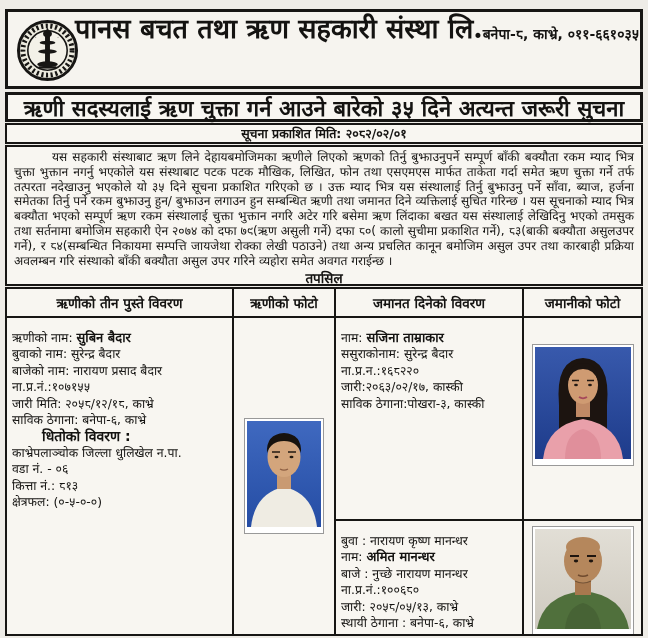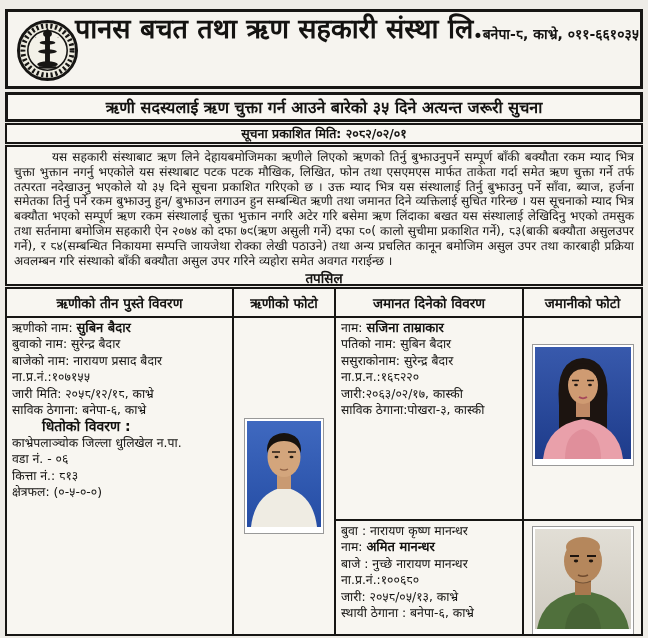--- a/index.html
+++ b/index.html
@@ -24,21 +24,21 @@
   .org-name{
     font-size:27px; font-weight:bold; letter-spacing:0px;
     font-family:"DejaVu Serif", serif; line-height:34px; white-space:nowrap;
   }
   .org-address{ font-size:14px; font-weight:bold; margin-top:12px; }
 
   
   .title-bar{
     margin-top:3px; border:3px solid #171614; background:#f8f6f1;
     height:30px; display:flex; align-items:center; justify-content:center;
-    font-size:16px; font-weight:bold; white-space:nowrap;
+    font-size:22px; font-weight:bold; white-space:nowrap;
   }
   .date-bar{
     margin-top:1px; border:2px solid #171614; background:#f8f6f1;
     height:21px; display:flex; align-items:center; justify-content:center;
     font-size:12.5px; font-weight:bold;
   }
 
   
   .body-box{
     margin-top:1px; border:2px solid #171614; background:#f8f6f1;
@@ -56,21 +56,21 @@
     display:grid;
     grid-template-columns:225px 102px 188px 1fr;
     grid-template-rows:27px 203px 1fr;
   }
   .cell{ border-left:2px solid #171614; border-top:2px solid #171614; overflow:hidden; }
   .no-l{ border-left:none; } .no-t{ border-top:none; }
   .th{
     display:flex; align-items:center; justify-content:center;
     font-weight:bold; font-size:13.5px; white-space:nowrap;
   }
-  .details{ padding:2px 5px; font-size:12.3px; line-height:16.4px; }
+  .details{ padding:12px 5px; font-size:12.3px; line-height:16.4px; }
   .tline{ white-space:nowrap; }
   .bold-name{ font-weight:bold; font-size:13px; }
   .sub-head{ font-weight:bold; font-size:14px;margin-left:30px; }
   .photo-cell{ display:flex; justify-content:center; }
   .photo-frame{ border:1px solid #999; background:#fff; padding:2px; align-self:flex-start; }
   .center-v{ align-items:center; }
   .pad-top-lg{ padding-top:26px; }
   .pad-top-sm{ padding-top:5px; }
 </style>
 </head>
@@ -146,21 +146,20 @@
           <ellipse cx="29.5" cy="36" rx="2" ry="1.3" fill="#241a12"></ellipse>
           <ellipse cx="44.5" cy="36" rx="2" ry="1.3" fill="#241a12"></ellipse>
           <path d="M25 31 h8 M41 31 h8" stroke="#241a12" stroke-width="1.4"></path>
           <path d="M33 48 q4 2.4 8 0" stroke="#8d5f43" stroke-width="1.3" fill="none"></path>
         </svg>
       </div>
     </div>
 
     <div class="cell details">
       <div class="tline"><span>नाम: </span><span class="bold-name">सजिना ताम्राकार</span></div>
-      <div class="tline">पतिको नाम: सुबिन बैदार</div>
       <div class="tline">ससुराकोनाम: सुरेन्द्र बैदार</div>
       <div class="tline">ना.प्र.न.:१६८२२०</div>
       <div class="tline">जारी:२०६३/०२/१७, कास्की</div>
       <div class="tline">साविक ठेगाना:पोखरा-३, कास्की</div>
     </div>
 
     <div class="cell photo-cell pad-top-lg">
       <div class="photo-frame">
         <svg width="96" height="112" viewBox="0 0 96 112" role="img" aria-label="passport-photo-woman-long-hair-pink-hoodie-blue-background">
           <rect width="96" height="112" fill="#24459c"></rect>

